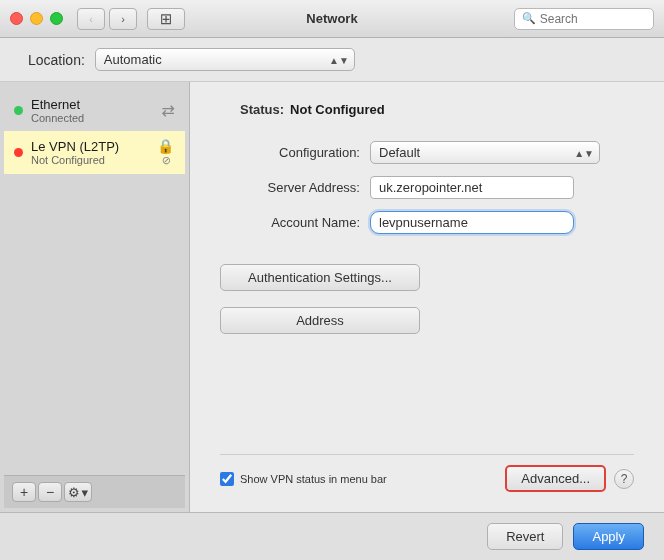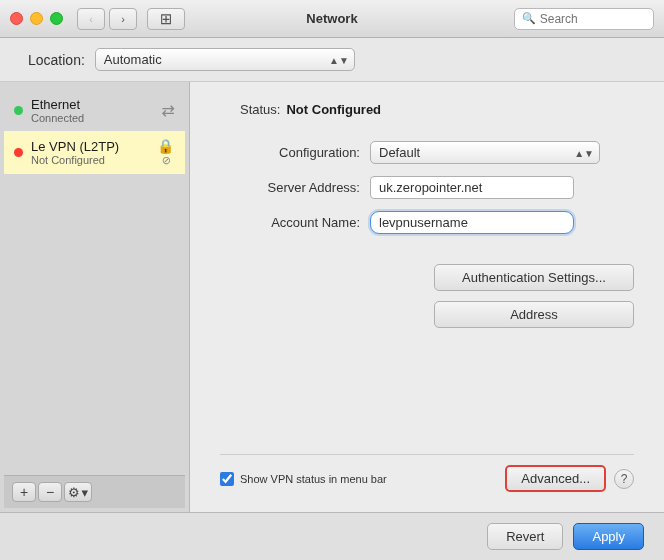--- a/index.html
+++ b/index.html
@@ -256,21 +256,21 @@
     }
 
     
     .status-row {
       display: flex;
       align-items: center;
       margin-bottom: 24px;
       margin-left: 20px;
     }
     .status-key {
-      font-weight: 400;
+      font-weight: 700;
       color: #333;
       margin-right: 6px;
     }
     .status-value {
       font-weight: 700;
       color: #1a1a1a;
     }
 
     
     .form-area {
@@ -320,22 +320,22 @@
     .form-input.active {
       border-color: #4a90e2;
       box-shadow: 0 0 0 2px rgba(74, 144, 226, 0.25);
       border-radius: 9px;
     }
 
     
     .action-buttons {
       display: flex;
       flex-direction: column;
-      align-items: flex-end;
-      gap: 10px;
+      align-items: flex-start;
+      gap: 16px;
       margin-top: 10px;
     }
     .mac-button {
       background: linear-gradient(to bottom, #f5f5f5, #e0e0e0);
       border: 1px solid #b0b0b0;
       border-radius: 5px;
       padding: 5px 20px;
       font-size: 13px;
       color: #333;
       cursor: pointer;

